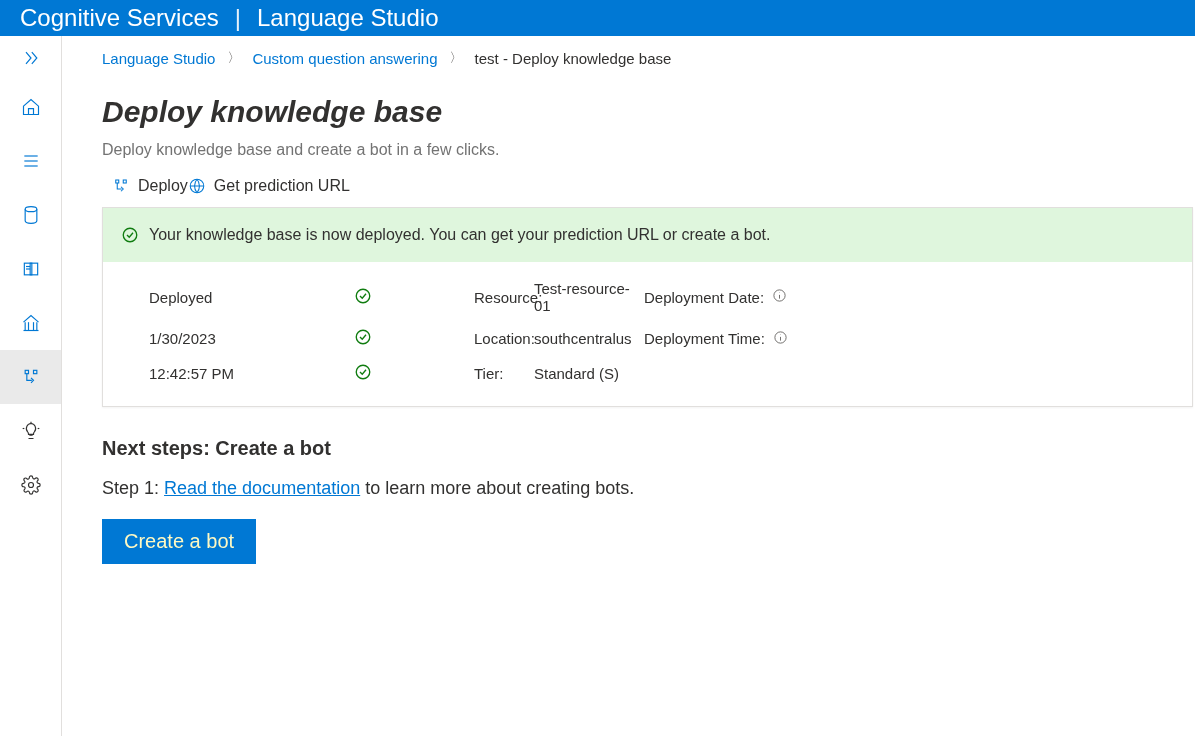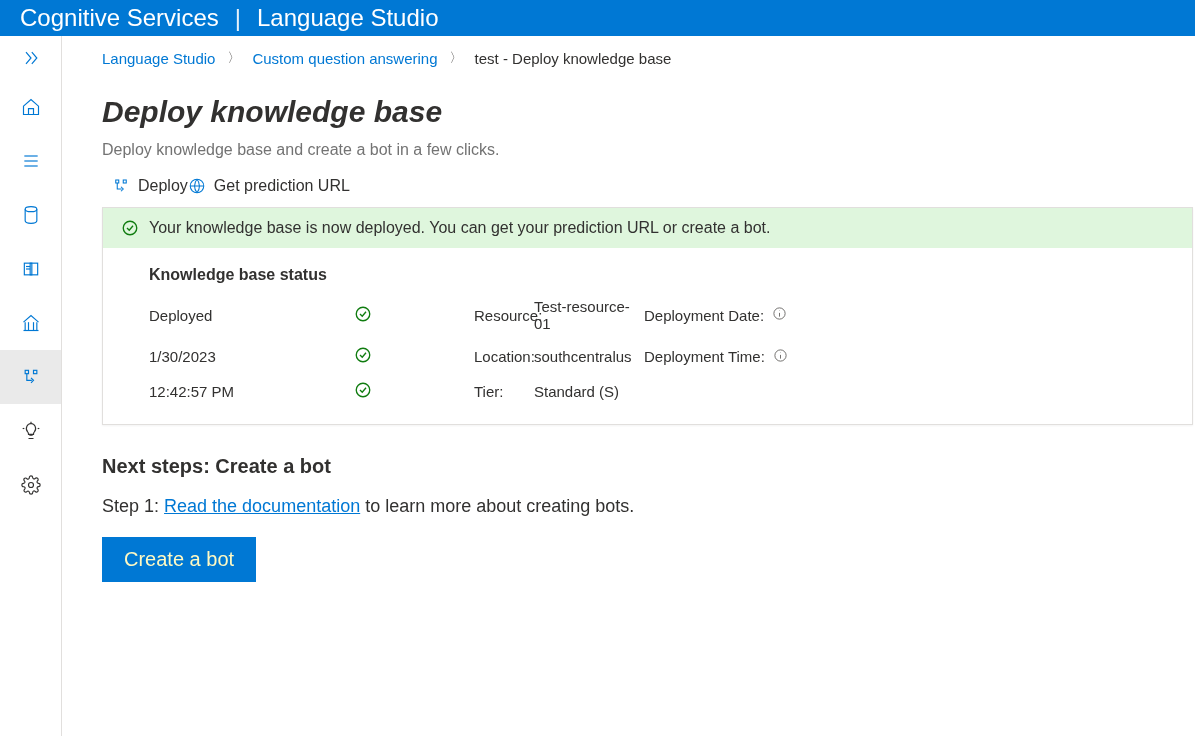--- a/index.html
+++ b/index.html
@@ -119,21 +119,21 @@
     width: 18px; height: 18px;
     stroke:#0078d4; fill:none; stroke-width:1.4;
   }
   .status-card {
     border: 1px solid #e1dfdd;
     margin-right: 2px;
     box-shadow: 0 1px 2px rgba(0,0,0,0.05);
   }
   .banner {
     background: #dff6dd;
-    padding: 11px 18px;
+    padding: 18px 18px;
     display: flex;
     align-items: center;
     gap: 10px;
     font-size: 16px;
     color:#323130;
   }
   .banner svg {
     width:18px;height:18px;stroke:#107c10;fill:none;stroke-width:1.8;
   }
   .card-body {
@@ -297,21 +297,20 @@
 
     <div class="status-card">
       <div class="banner">
         <svg viewBox="0 0 24 24">
             <circle cx="12" cy="12" r="9"></circle>
             <polyline points="8 12 11 15 16 9"></polyline>
           </svg>
         <span>Your knowledge base is now deployed. You can get your prediction URL or create a bot.</span>
       </div>
       <div class="card-body">
-        <div class="card-title">Knowledge base status</div>
         <div class="status-grid" id="status-grid">
             <div>Deployed</div>
             <div class="check-cell"><svg viewBox="0 0 24 24">
                 <circle cx="12" cy="12" r="9"></circle>
                 <polyline points="8 12 11 15 16 9"></polyline>
               </svg></div>
             <div>Resource:</div>
             <div>Test-resource-01</div>
             <div class="label-cell">
               <span>Deployment Date:</span>

